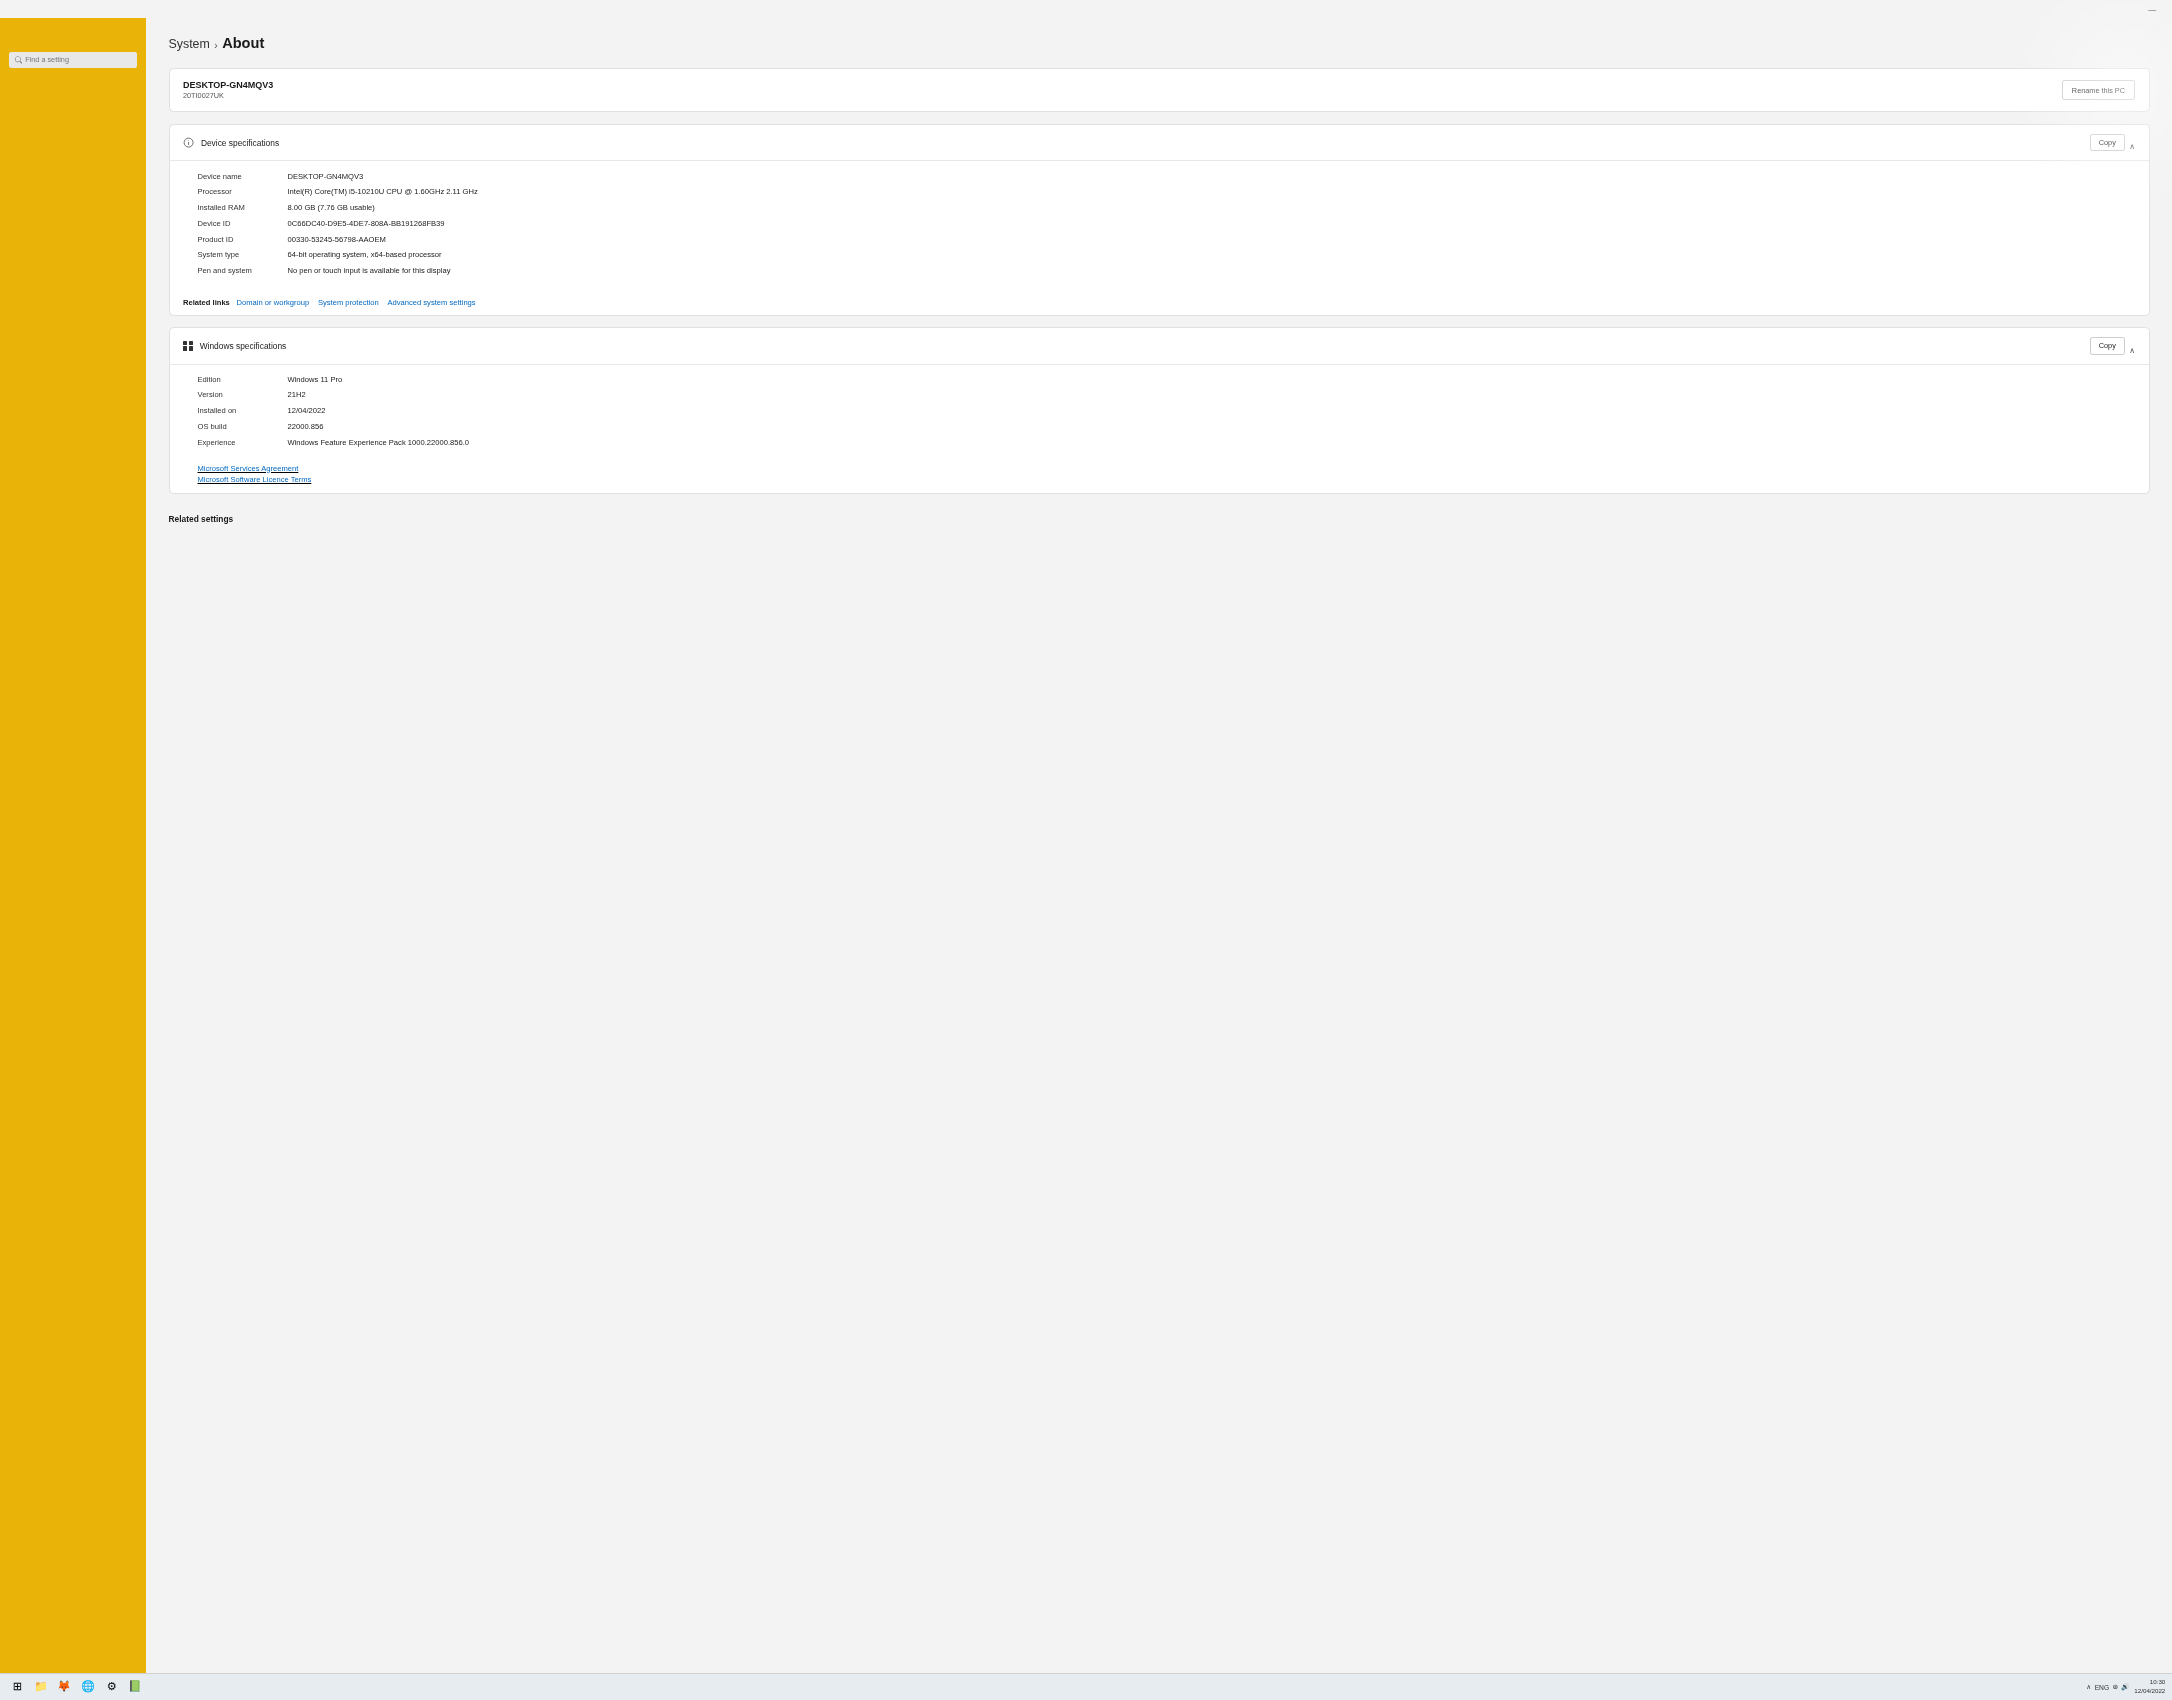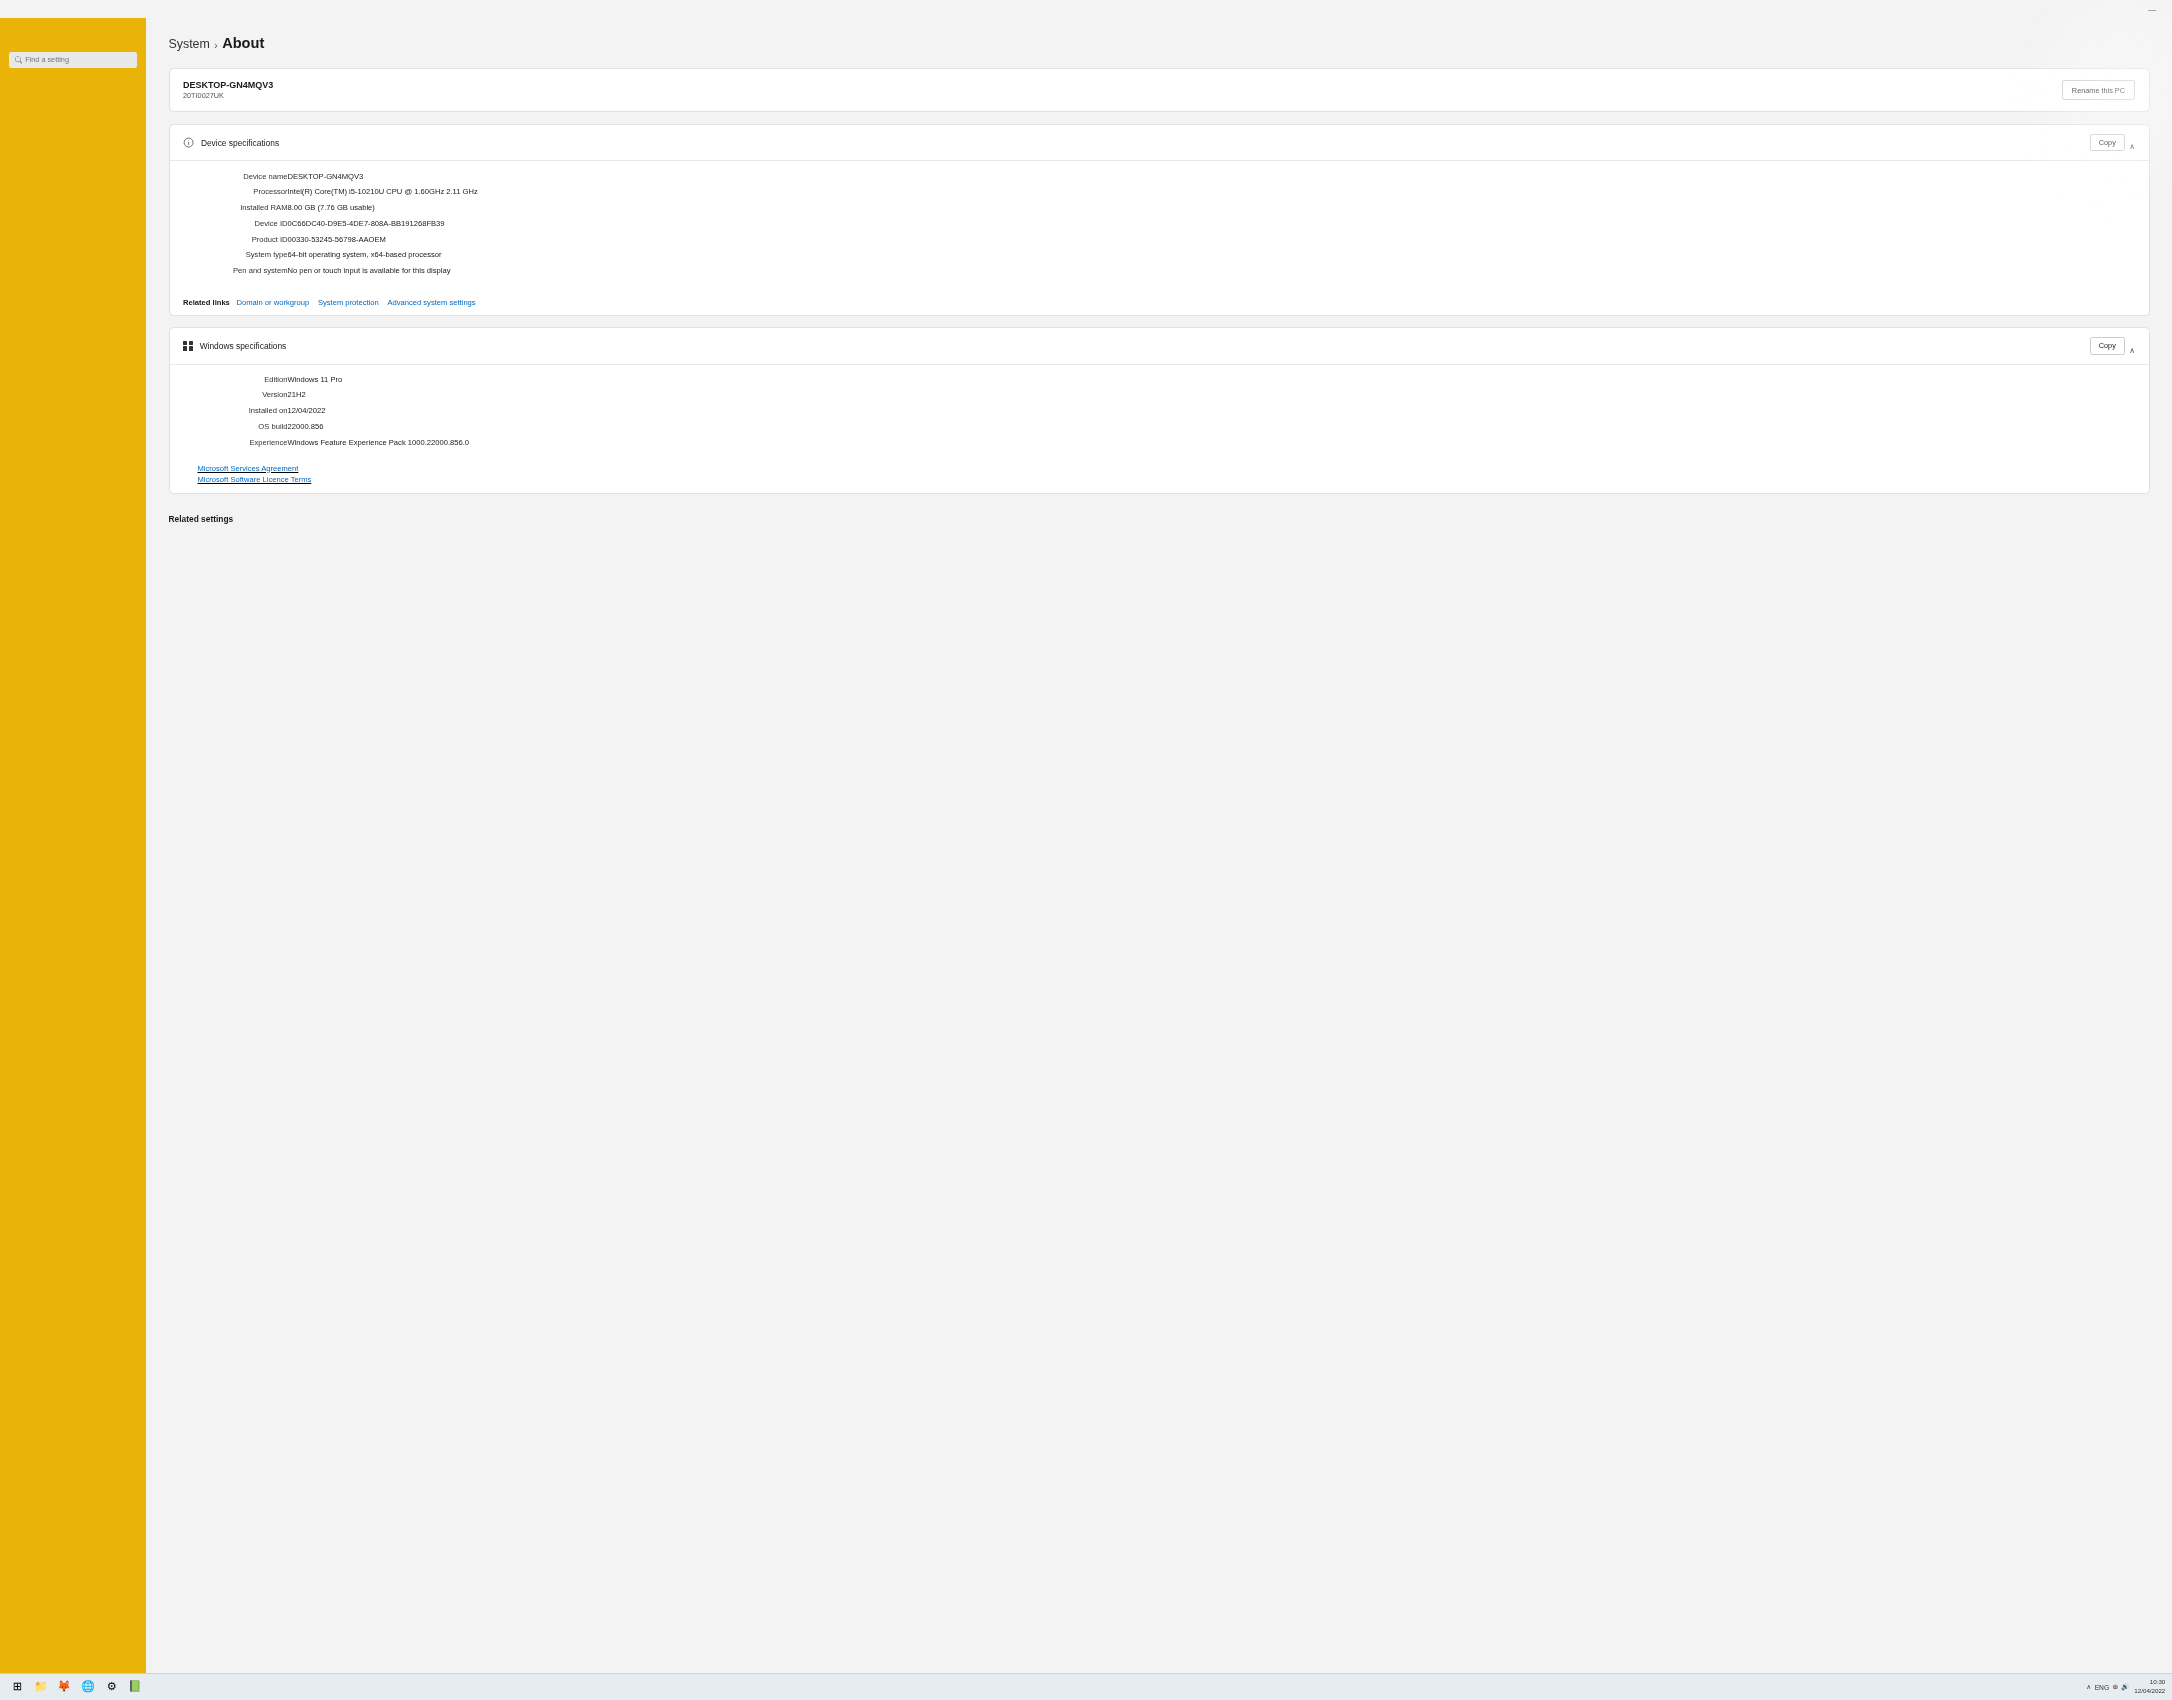--- a/index.html
+++ b/index.html
@@ -191,21 +191,20 @@
     .spec-row {
       display: flex;
       padding: 3.4px 0;
       font-size: 7.6px;
     }
     .spec-label {
       width: 90px;
       min-width: 90px;
       color: #333;
       font-weight: 500;
-      text-align: right;
     }
     .spec-value {
       color: #1a1a1a;
       flex: 1;
     }
 
     
     .related-links {
       display: flex;
       align-items: flex-start;

